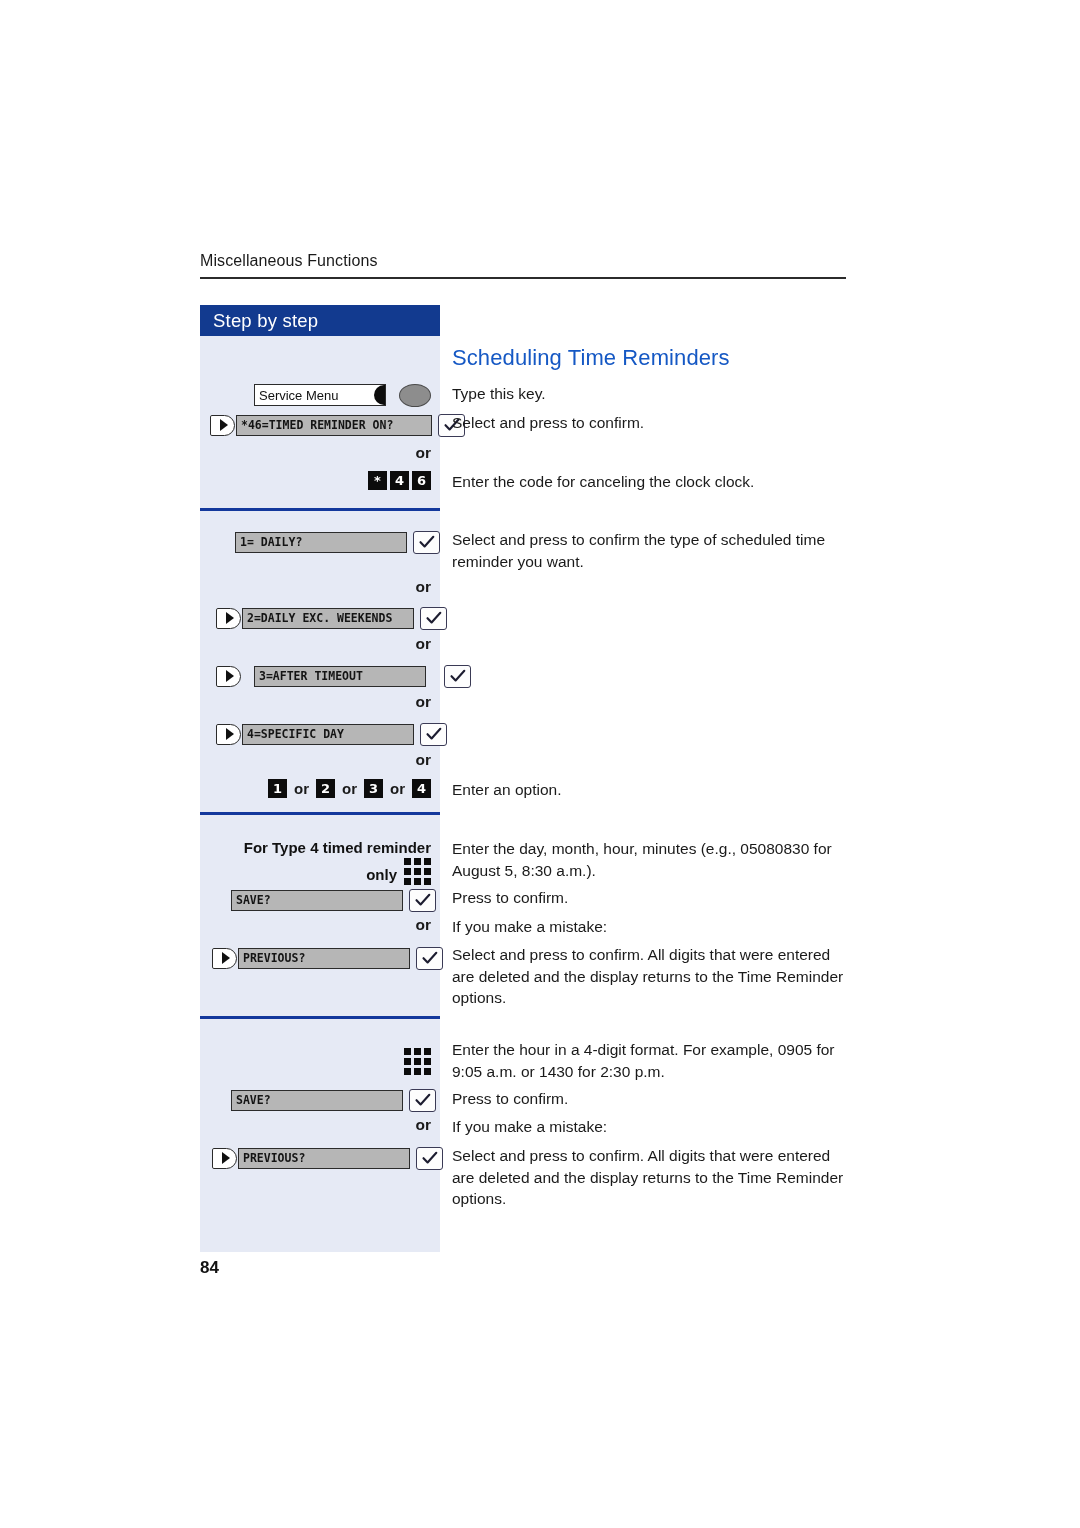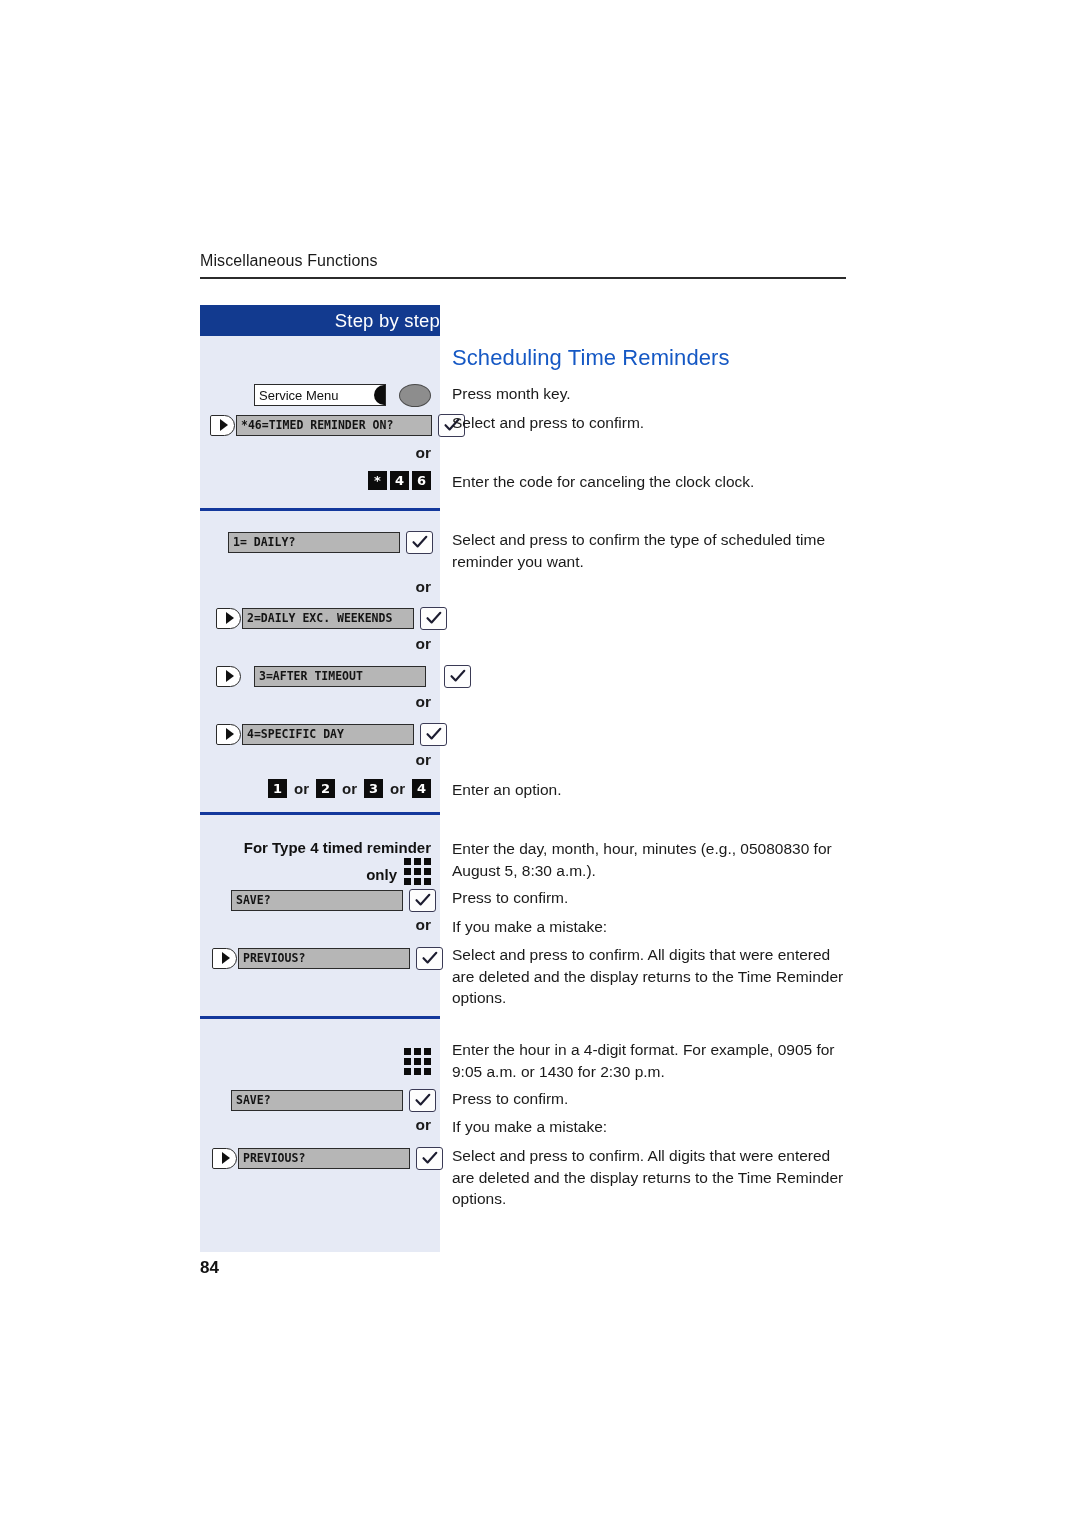--- a/index.html
+++ b/index.html
@@ -56,21 +56,20 @@
     top: 305px;
     width: 240px;
     height: 31px;
     background: #123a8f;
     color: #ffffff;
     font-size: 18.5px;
     line-height: 31px;
     padding-left: 13px;
     box-sizing: border-box;
     letter-spacing: 0.2px;
-    text-align: right;
   }
 
   .divider {
     position: absolute;
     left: 200px;
     width: 240px;
     height: 3px;
     background: #13389c;
   }
 
@@ -321,21 +320,21 @@
   </div>
 
   <div class="or-word" style="top:444px;">or</div>
 
   <div class="keycaps" style="top:471px;">
     <span class="cap">*</span>
     <span class="cap">4</span>
     <span class="cap">6</span>
   </div>
 
-  <div class="row" style="left:228px; top:530px;">
+  <div class="row" style="left:235px; top:530px;">
     <span class="lcd w-main">1= DAILY?</span>
     <span class="ok-key">
       <svg width="16" height="14" viewBox="0 0 16 14" aria-hidden="true">
           <path d="M1.5 7.2 L5.6 11.5 L14.3 1.8" fill="none" stroke="#1c1c30" stroke-width="2.1" stroke-linecap="round" stroke-linejoin="round"></path>
         </svg>
     </span>
   </div>
 
   <div class="or-word" style="top:578px;">or</div>
 
@@ -466,21 +465,21 @@
     <span class="lcd w-main">PREVIOUS?</span>
     <span class="ok-key">
       <svg width="16" height="14" viewBox="0 0 16 14" aria-hidden="true">
           <path d="M1.5 7.2 L5.6 11.5 L14.3 1.8" fill="none" stroke="#1c1c30" stroke-width="2.1" stroke-linecap="round" stroke-linejoin="round"></path>
         </svg>
     </span>
   </div>
 
   <div class="h1">Scheduling Time Reminders</div>
 
-  <div class="body-text" style="top:383px;">Press month key.</div>
+  <div class="body-text" style="top:383px;">Type this key.</div>
   <div class="body-text" style="top:412px;">Select and press to confirm.</div>
   <div class="body-text" style="top:471px;">Enter the code for canceling the clock clock.</div>
 
   <div class="body-text" style="top:529px;">Select and press to confirm the type of scheduled time reminder you want.</div>
   <div class="body-text" style="top:779px;">Enter an option.</div>
 
   <div class="body-text" style="top:838px;">Enter the day, month, hour, minutes (e.g., 05080830 for August 5, 8:30 a.m.).</div>
   <div class="body-text" style="top:887px;">Press to confirm.</div>
   <div class="body-text" style="top:916px;">If you make a mistake:</div>
   <div class="body-text" style="top:944px;">Select and press to confirm. All digits that were entered are deleted and the display returns to the Time Reminder options.</div>

